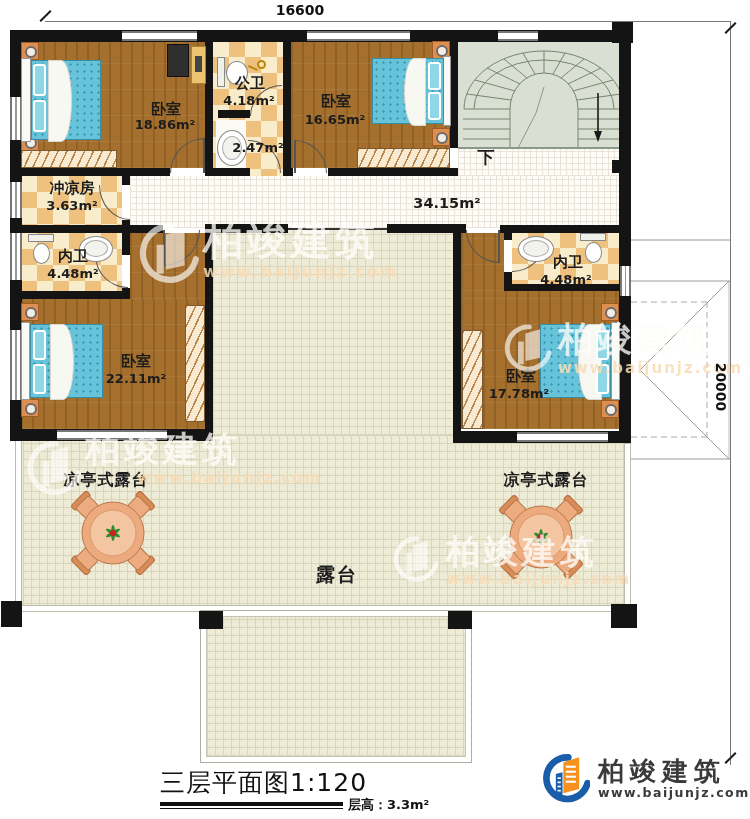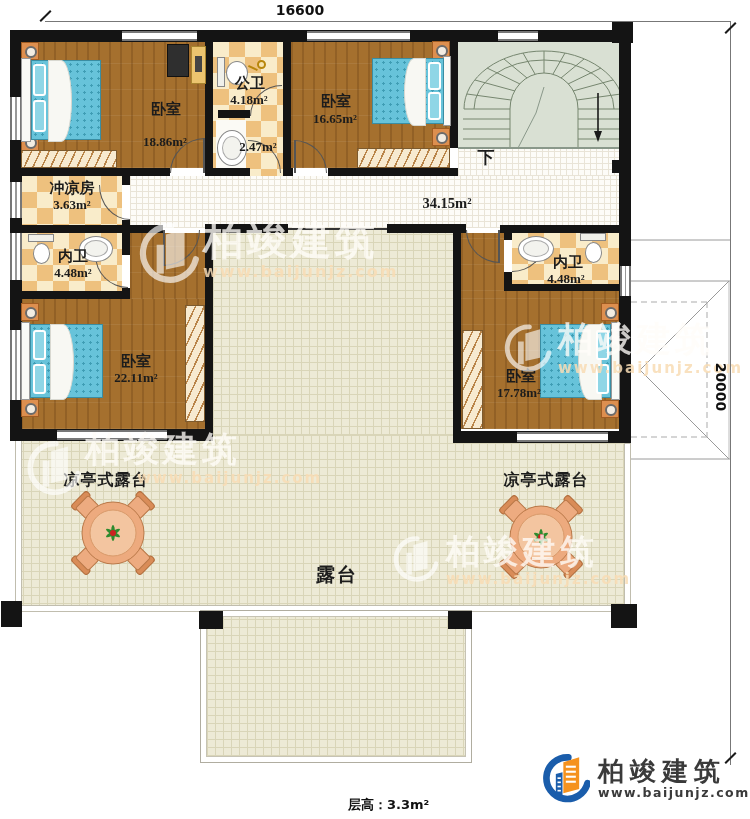--- a/index.html
+++ b/index.html
@@ -42,21 +42,21 @@
          background-size:7px 7px;border:1px solid #3a8da2;box-sizing:border-box;}
   .fold{position:absolute;background:#f8f8f3;border:1px solid #d8d8d0;}
   .pillow{position:absolute;background:#8fd6e6;border:2px solid #fff;border-radius:3px;box-sizing:border-box;}
   .hboard{position:absolute;background:#fafaf6;border:1px solid #999;box-sizing:border-box;}
   .tank{position:absolute;background:#f0f0ea;border:1px solid #888;box-sizing:border-box;}
   .bowl{position:absolute;background:#fff;border:1px solid #888;border-radius:50%;box-sizing:border-box;}
   .sinko{position:absolute;background:#fff;border:1px solid #888;border-radius:50%;box-sizing:border-box;}
   .sinki{position:absolute;background:#f3f3ee;border:1px solid #aaa;border-radius:50%;box-sizing:border-box;}
   .lbl{position:absolute;transform:translate(-50%,-50%);font-weight:bold;color:#1c1c1c;white-space:nowrap;}
   .room-name{font-size:15px;}
-  .room-area{font-size:13px;font-family:Liberation Serif, serif;}
+  .room-area{font-size:13px;}
   .big-name{font-size:16px;letter-spacing:1px;}
   .wm{position:absolute;display:flex;align-items:flex-start;pointer-events:none;}
   .wm .wtxt{margin-left:4px;}
   .wm .brand{font-weight:bold;color:rgba(255,253,248,.78);letter-spacing:4px;line-height:1.0;}
   .wm .url{font-weight:bold;color:rgba(248,220,180,.85);letter-spacing:2px;}
   .dim{position:absolute;font-weight:bold;color:#111;font-size:14px;}
   .dimline{position:absolute;background:#777;}
   .tick{position:absolute;width:15px;height:2px;background:#1a1a1a;transform:rotate(-45deg);}
   .titleblock{position:absolute;left:160px;top:766px;}
   .plan-title{font-size:25px;color:#111;letter-spacing:1px;font-weight:normal;}
@@ -313,21 +313,21 @@
       <g>
         <ellipse rx="2" ry="8" fill="#2e8b2e"></ellipse>
           <ellipse rx="2" ry="8" fill="#2e8b2e" transform="rotate(60)"></ellipse>
         <ellipse rx="2" ry="8" fill="#2e8b2e" transform="rotate(120)"></ellipse>
           <circle r="3" fill="#cc2222"></circle>
       </g>
     </g>
   </svg>
 
   <div class="lbl room-name" style="left:166px;top:109px;">卧室</div>
-  <div class="lbl room-area" style="left:165px;top:142px;">18.86m²</div>
+  <div class="lbl room-area" style="left:165px;top:124px;">18.86m²</div>
   <div class="lbl room-name" style="left:250px;top:83px;">公卫</div>
   <div class="lbl room-area" style="left:249px;top:100px;">4.18m²</div>
   <div class="lbl room-area" style="left:258px;top:147px;">2.47m²</div>
   <div class="lbl room-name" style="left:336px;top:101px;">卧室</div>
   <div class="lbl room-area" style="left:335px;top:119px;">16.65m²</div>
   <div class="lbl room-name" style="left:72px;top:188px;">冲凉房</div>
   <div class="lbl room-area" style="left:72px;top:205px;">3.63m²</div>
   <div class="lbl room-area" style="left:447px;top:203px;font-size:14.5px;">34.15m²</div>
   <div class="lbl" style="left:486px;top:157px;font-size:17px;">下</div>
   <div class="lbl room-name" style="left:73px;top:256px;">内卫</div>
@@ -388,20 +388,25 @@
   </div>
 
   <div class="dimline" style="left:45px;top:21px;width:686px;height:1px;"></div>
   <div class="dimline" style="left:730px;top:21px;width:1px;height:744px;"></div>
   <div class="tick" style="left:38px;top:15px;"></div>
   <div class="tick" style="left:723px;top:27px;"></div>
   <div class="tick" style="left:723px;top:757px;"></div>
   <div class="dim" style="left:300px;top:2px;transform:translateX(-50%);">16600</div>
   <div class="dim" style="left:692px;top:379px;width:58px;text-align:center;transform:rotate(90deg);">20000</div>
 
+  <div class="titleblock">
+    <div class="plan-title">三层平面图1:120</div>
+    <div class="ul-thick"></div>
+    <div class="ul-thin"></div>
+  </div>
   <div class="meta" style="left:348px;top:796px;">
     <span>层高：</span><span>3.3m²</span>
   </div>
 
   <div class="logo">
     <svg width="50" height="62" viewBox="0 0 60 72">
       <path d="M34 10 A25 25 0 1 0 57 41" stroke="#1a5dab" stroke-width="8" fill="none" stroke-linecap="round"></path>
       <path d="M28 16 L47 10 L47 48 L28 53 Z" fill="#f5921e"></path>
       <rect x="31" y="20" width="12" height="2.5" fill="#fff"></rect>
         <rect x="31" y="26" width="12" height="2.5" fill="#fff"></rect>

